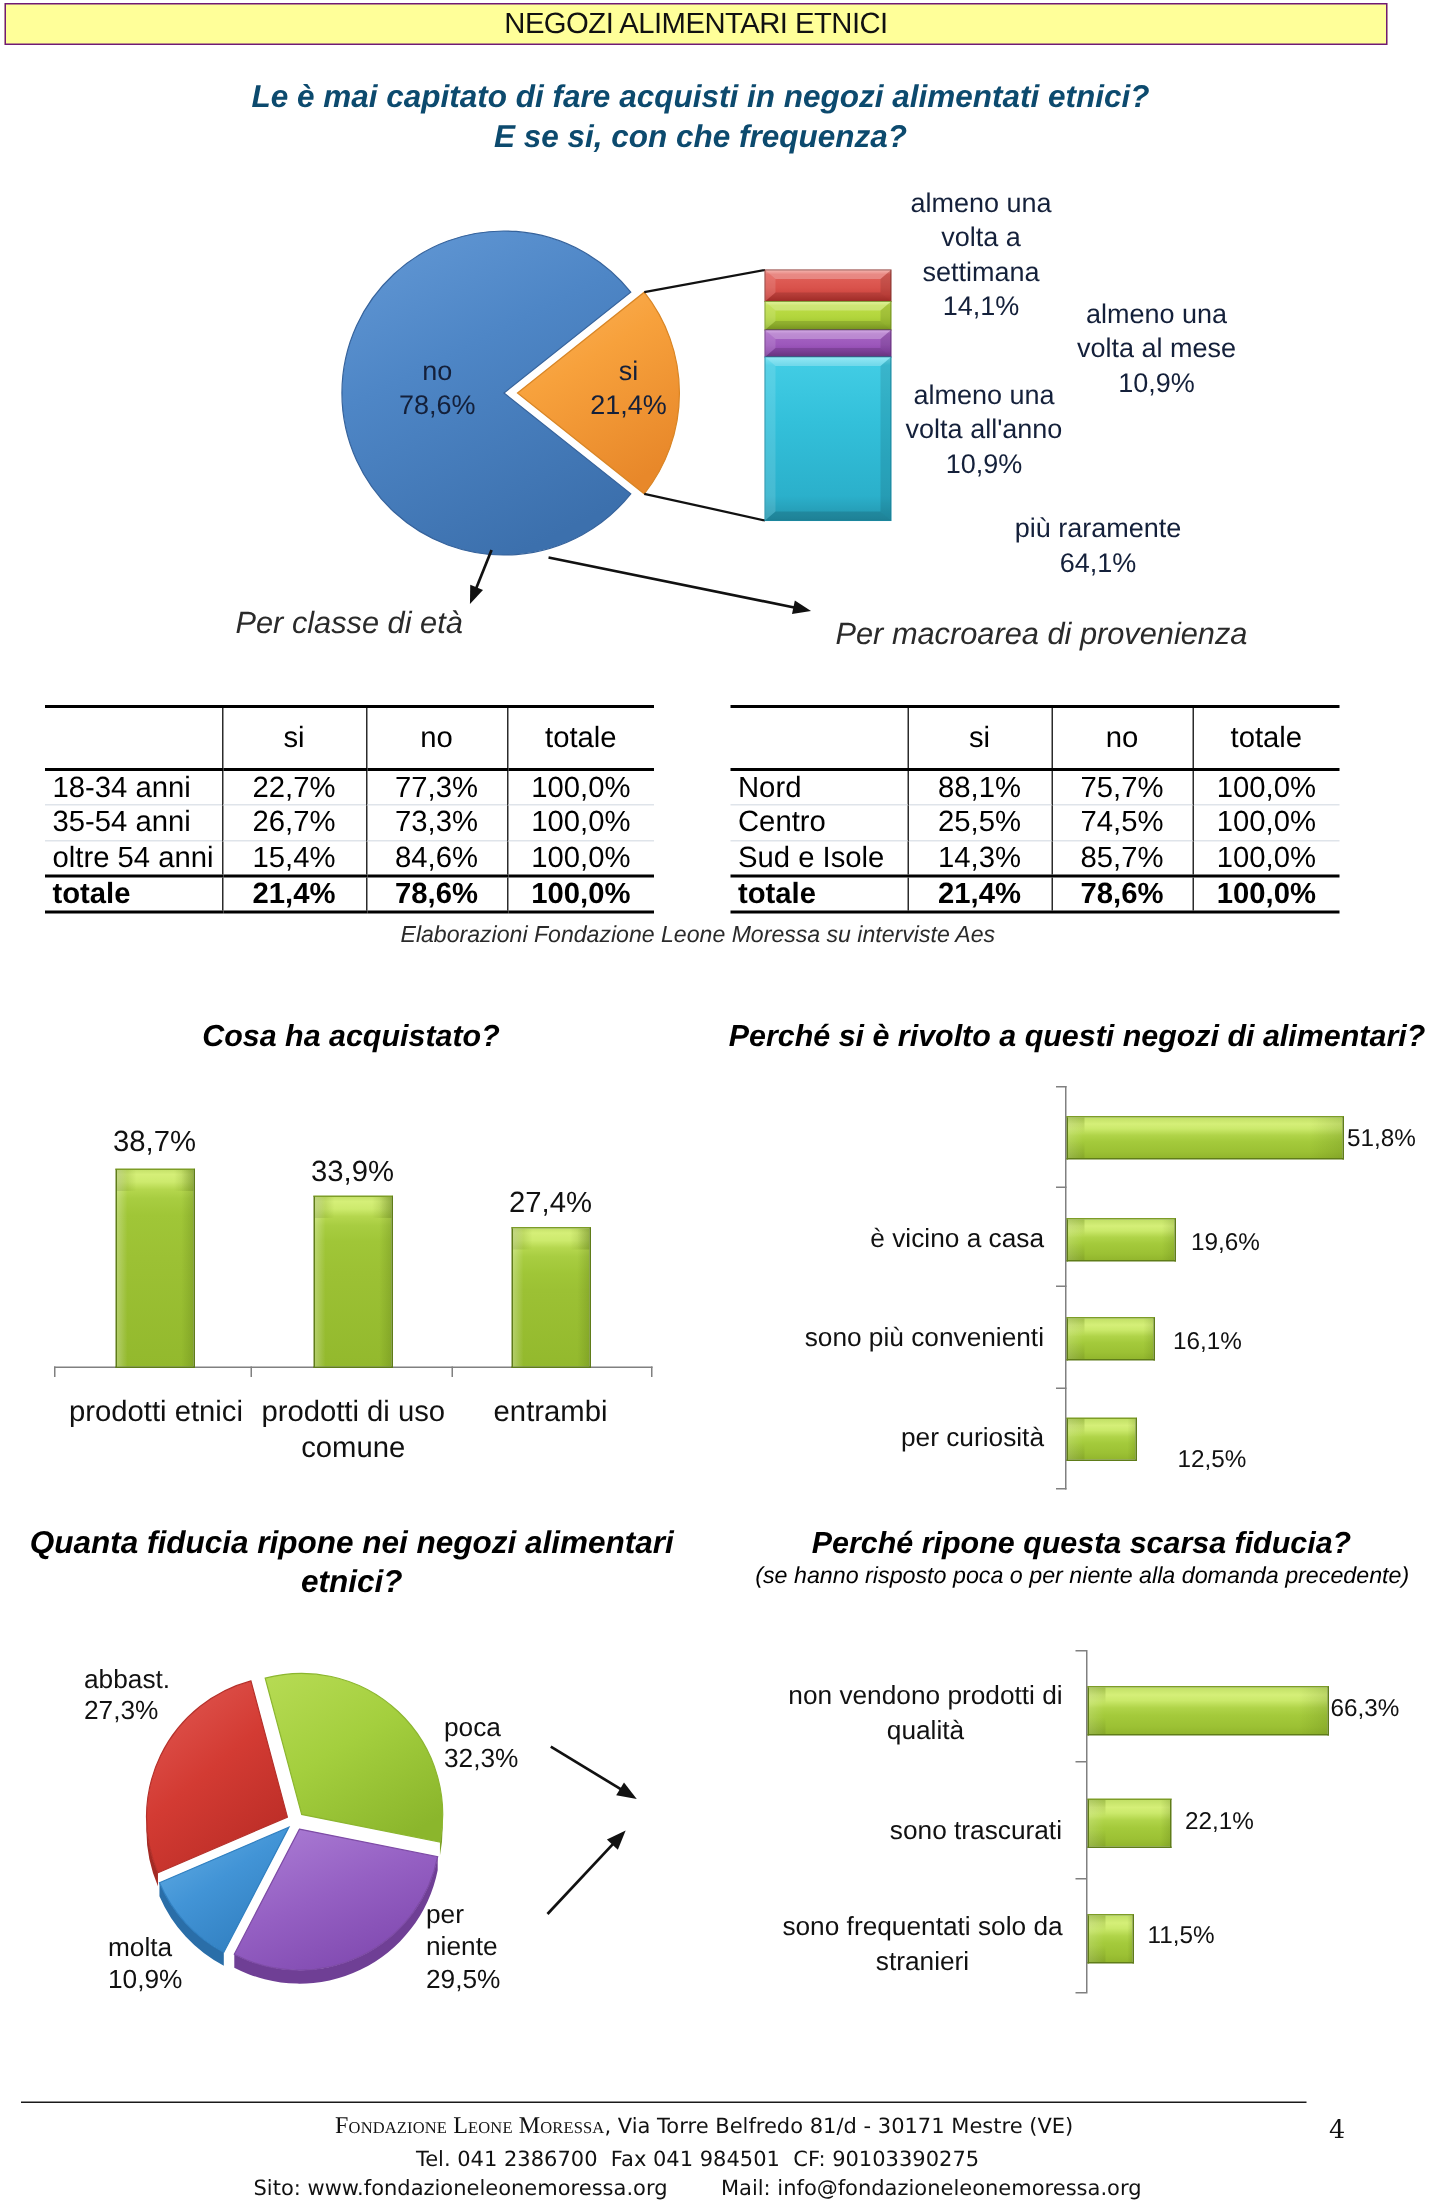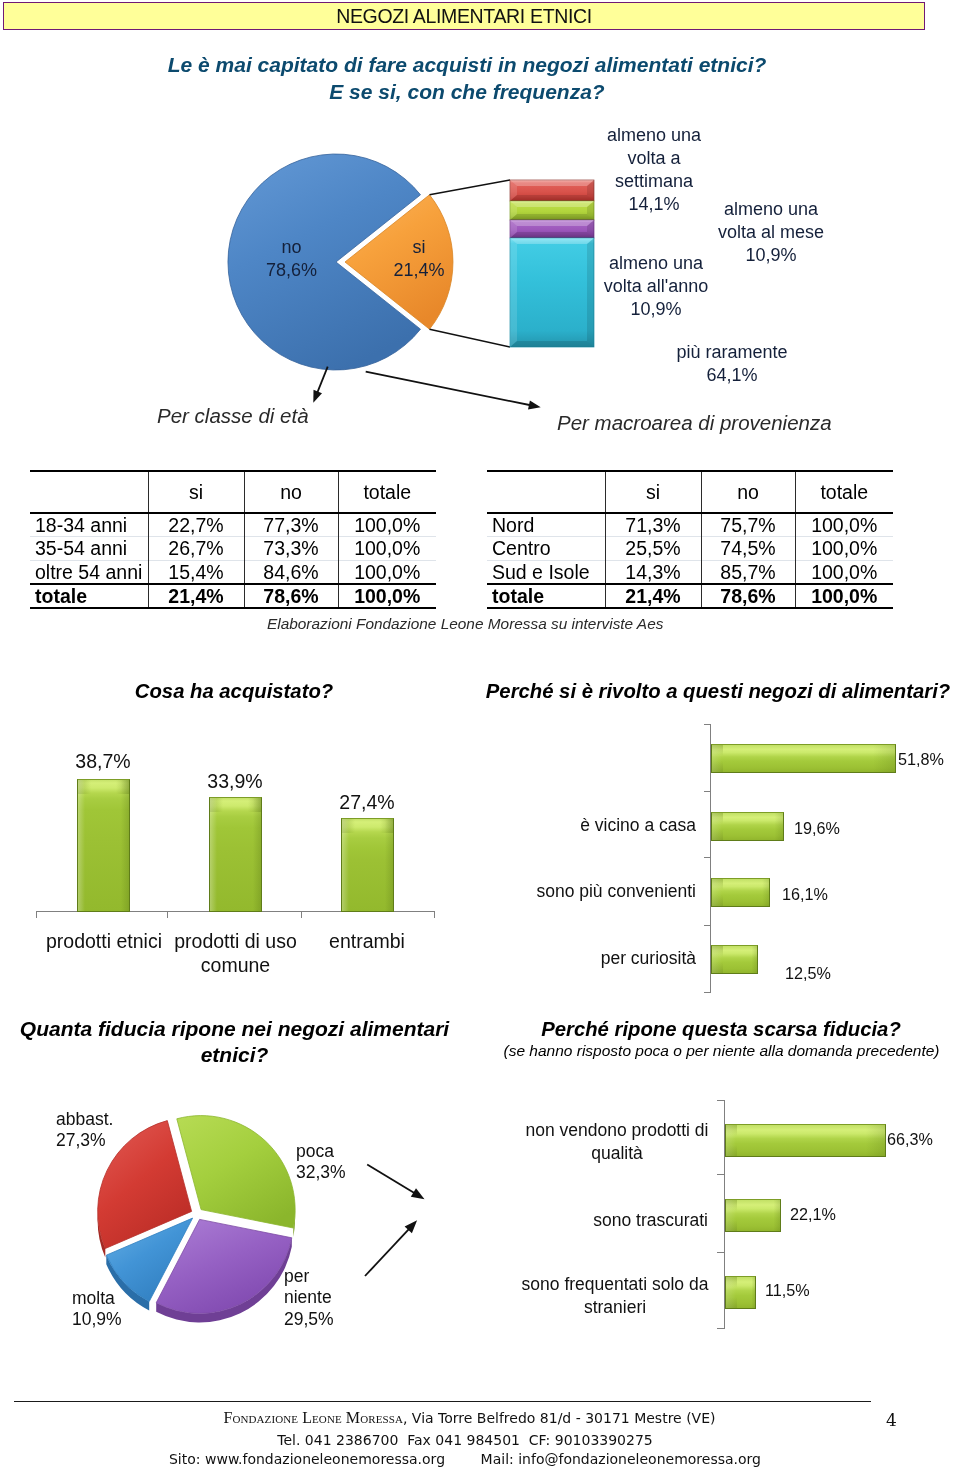--- a/index.html
+++ b/index.html
@@ -267,21 +267,21 @@
     </colgroup>
   <tbody>
   <tr class="hdr">
     <td></td>
     <td>si</td>
     <td>no</td>
     <td>totale</td>
   </tr>
   <tr>
     <td class="name">Nord</td>
-    <td class="val">71,3%</td>
+    <td class="val">88,1%</td>
     <td class="val">75,7%</td>
     <td class="val">100,0%</td>
   </tr>
   <tr class="sep">
     <td class="name">Centro</td>
     <td class="val">25,5%</td>
     <td class="val">74,5%</td>
     <td class="val">100,0%</td>
   </tr>
   <tr class="sep">

